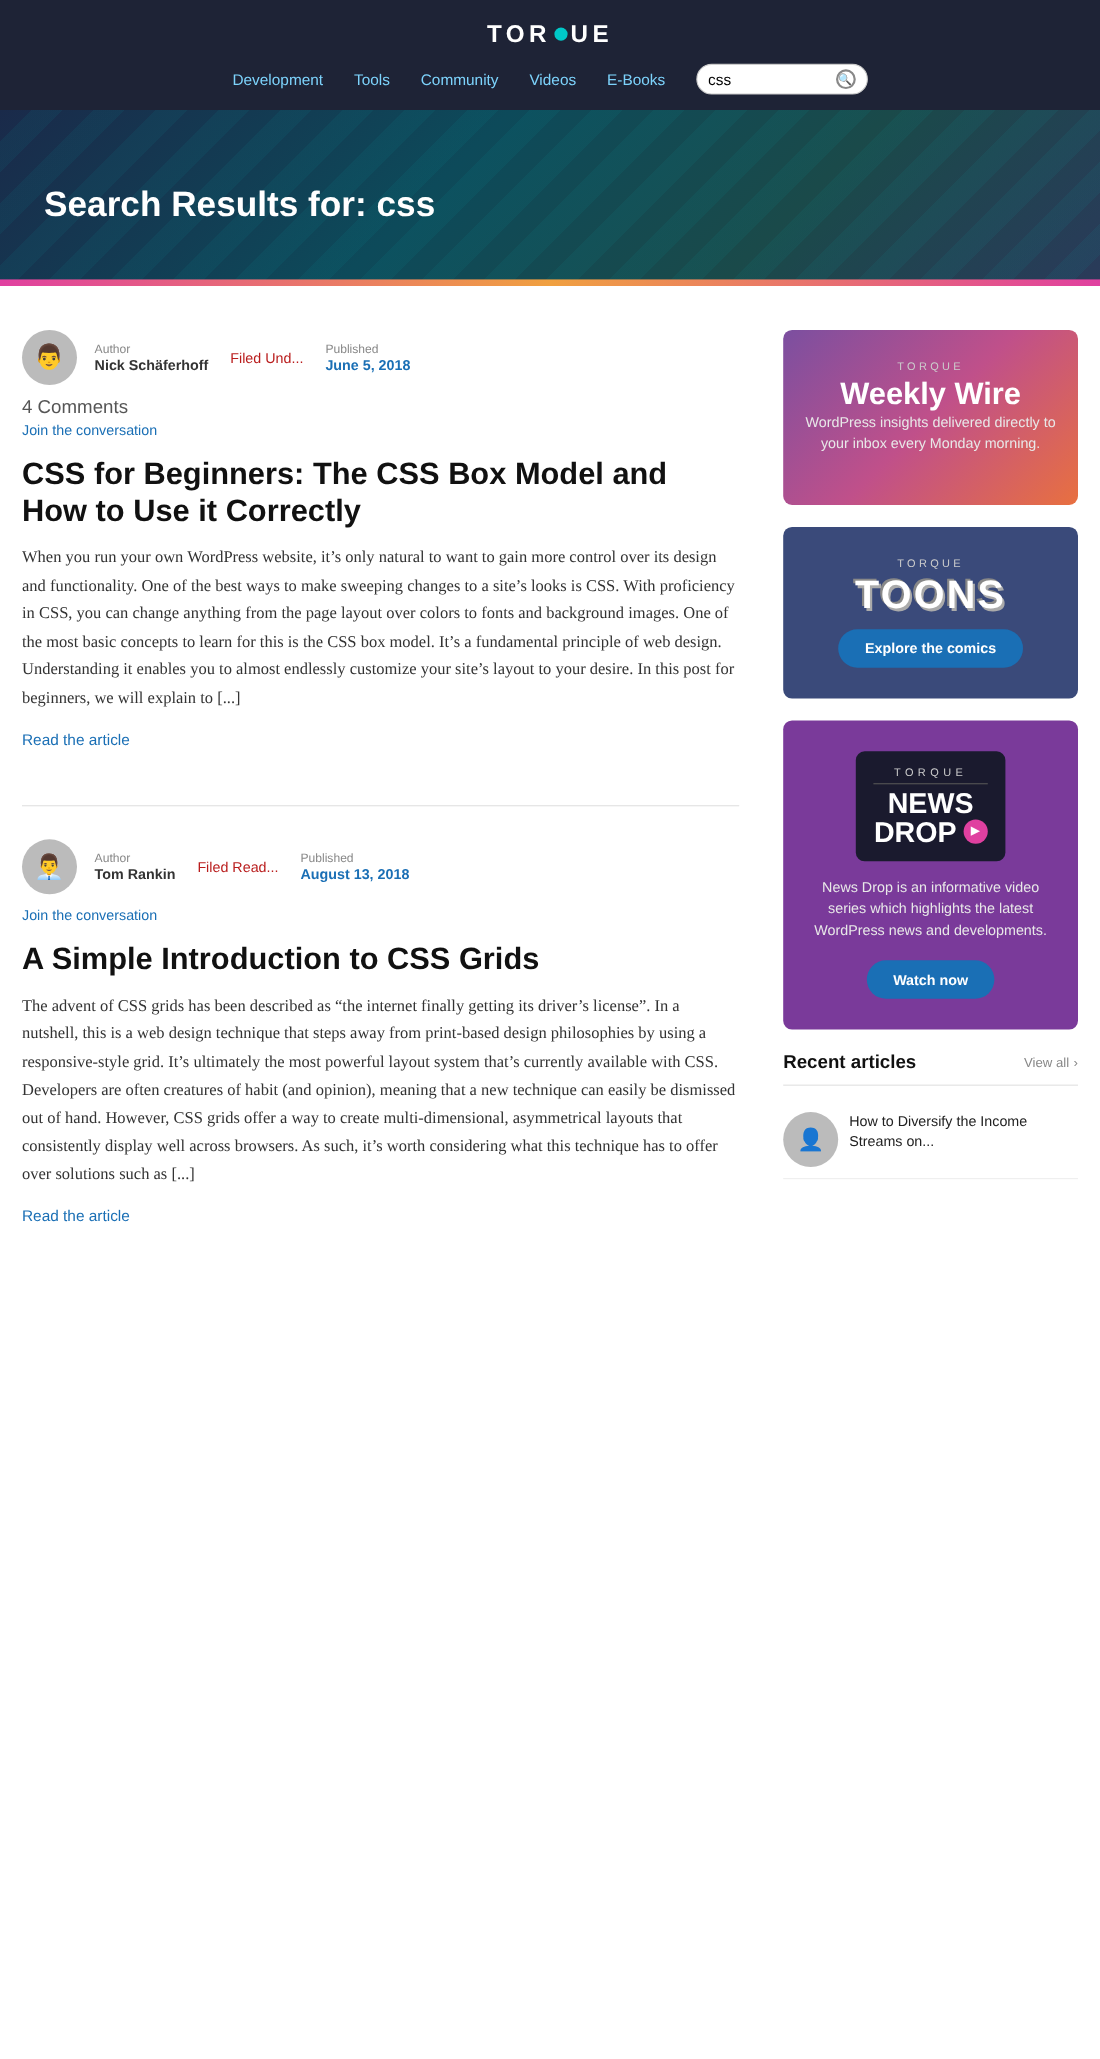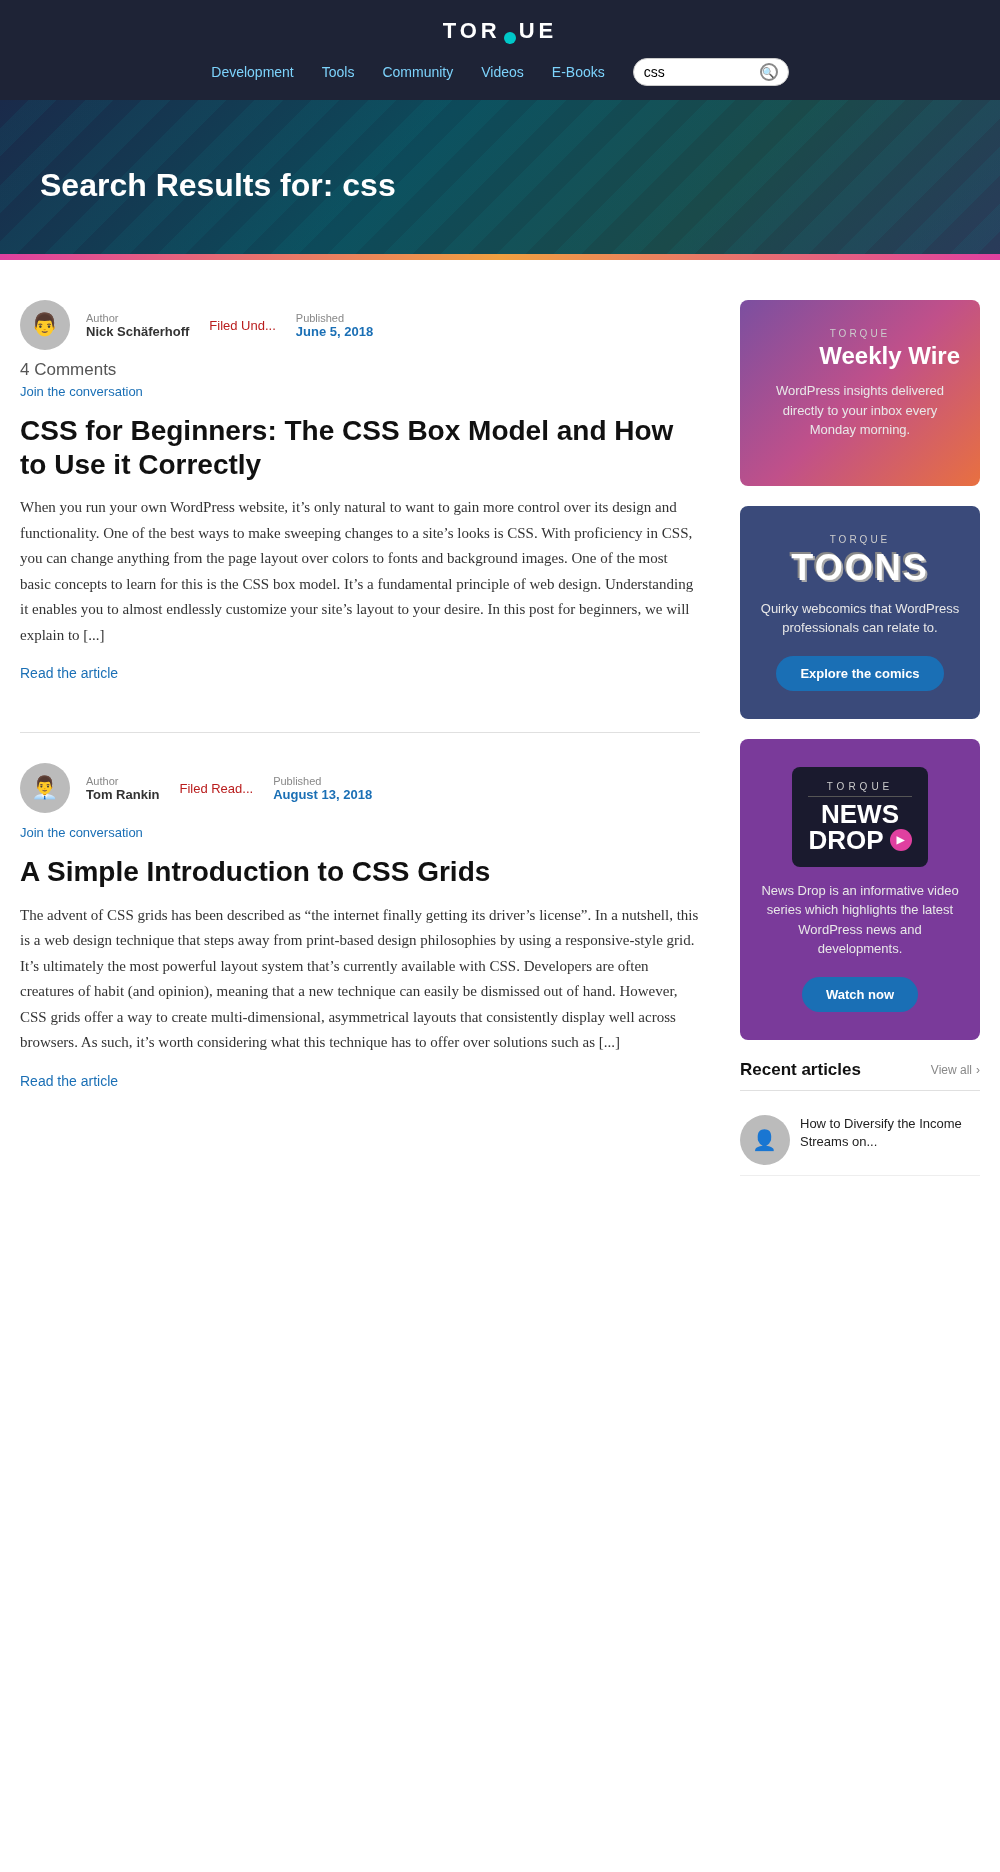--- a/index.html
+++ b/index.html
@@ -14,21 +14,21 @@
       align-items: center;
     }
     .site-logo {
       color: #fff;
       font-size: 22px;
       font-family: Arial, sans-serif;
       font-weight: bold;
       letter-spacing: 4px;
       margin-bottom: 14px;
       display: flex;
-      align-items: flex-end;
+      align-items: center;
       gap: 2px;
     }
     .logo-dot {
       display: inline-block;
       width: 12px;
       height: 12px;
       background: #00c8c8;
       border-radius: 50%;
       margin: 0 1px;
     }
@@ -113,21 +113,21 @@
 
     
     .main-layout {
       max-width: 1000px;
       margin: 0 auto;
       display: flex;
       gap: 40px;
       padding: 40px 20px;
     }
     .content-area { flex: 1; min-width: 0; }
-    .sidebar { width: 240px; flex-shrink: 0; }
+    .sidebar { width: 268px; flex-shrink: 0; }
 
     
     .article-card { margin-bottom: 50px; }
     .article-meta {
       display: flex;
       align-items: center;
       gap: 16px;
       margin-bottom: 10px;
       flex-wrap: wrap;
     }
@@ -211,26 +211,24 @@
     }
     .widget-logo-small {
       font-family: Arial, sans-serif;
       font-size: 10px;
       letter-spacing: 3px;
       color: #ccc;
       margin-bottom: 4px;
     }
     .widget-title-large {
       font-family: Arial, sans-serif;
-      font-size: 24px;
+      font-size: 28px;
       font-weight: bold;
       color: #fff;
       line-height: 1.1;
-      margin-bottom: 12px;
-      text-align: right;
     }
     .widget-desc {
       font-family: Arial, sans-serif;
       font-size: 13px;
       color: #e8e8e8;
       line-height: 1.5;
       margin-bottom: 18px;
     }
     .widget-btn {
       background: #1a6fb5;
@@ -437,21 +435,20 @@
 
     <div class="sidebar-widget widget-weekly-wire">
       <div class="widget-logo-small">TORQUE</div>
       <div class="widget-title-large">Weekly Wire</div>
       <div class="widget-desc">WordPress insights delivered directly to your inbox every Monday morning.</div>
     </div>
 
     <div class="sidebar-widget widget-toons">
       <span class="torque-small-label">TORQUE</span>
       <span class="toons-logo">TOONS</span>
-      <div class="widget-desc">Quirky webcomics that WordPress professionals can relate to.</div>
       <button class="widget-btn">Explore the comics</button>
     </div>
 
     <div class="sidebar-widget widget-newsdrop">
       <div class="newsdrop-logo-box">
         <div class="newsdrop-logo-torque">TORQUE</div>
         <div class="newsdrop-logo-news">NEWS</div>
         <div class="newsdrop-logo-drop">
           <span>DROP</span>
           <span class="play-icon">▶</span>

